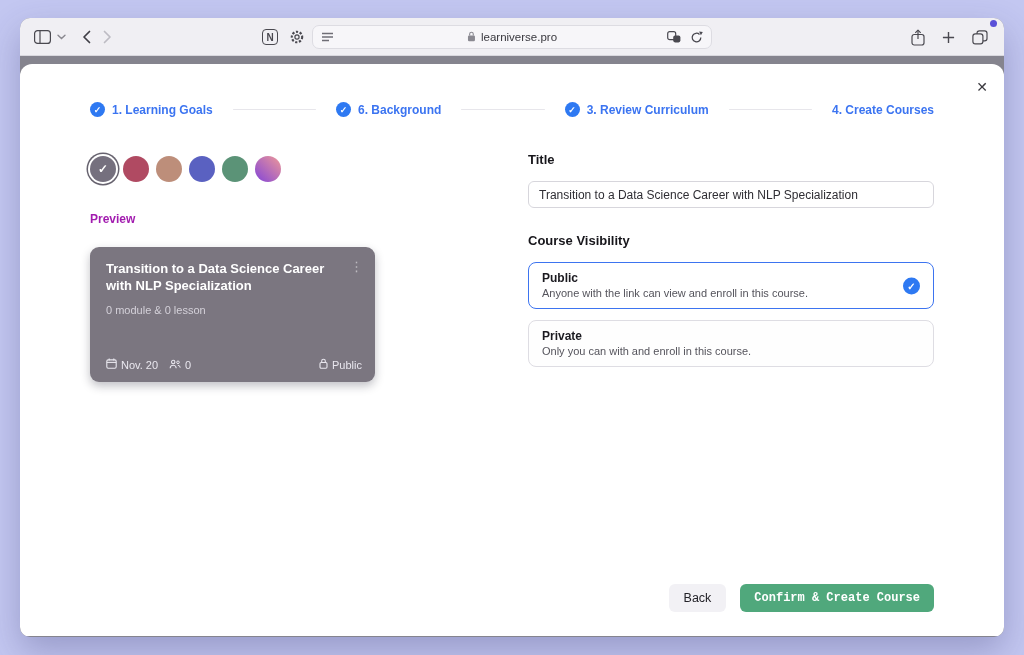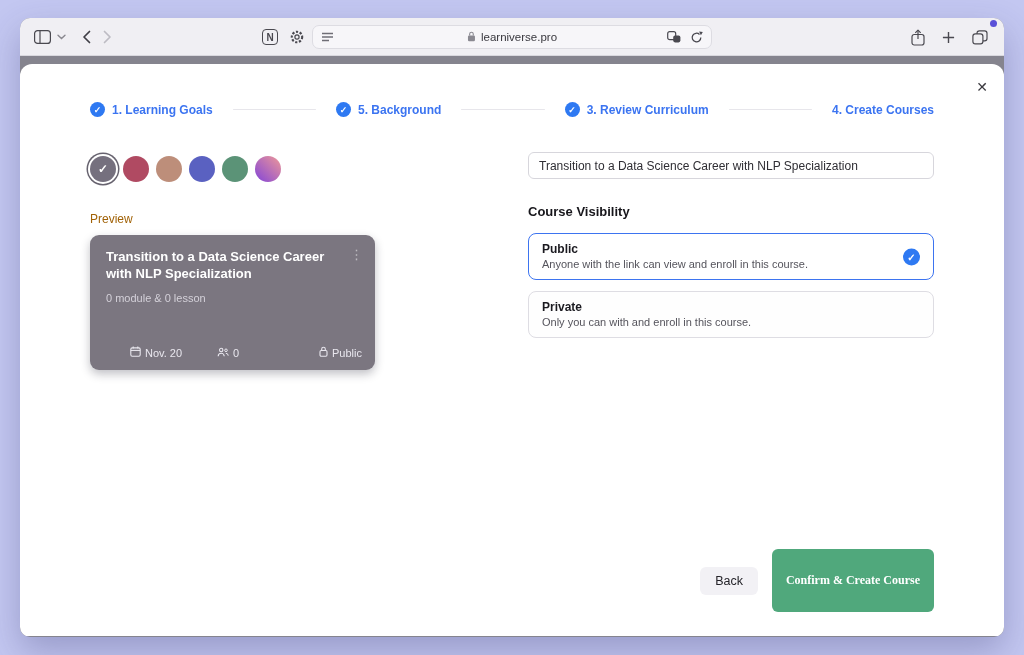--- a/index.html
+++ b/index.html
@@ -46,50 +46,50 @@
   .col-right { position:absolute; left:508px; top:88px; width:406px; }
   .section-heading { font-size:13px; font-weight:700; color:#17161b; margin-bottom:14px; }
 
   
   .swatches { display:flex; align-items:center; gap:7px; height:34px; }
   .swatch { width:26px; height:26px; border-radius:50%; display:flex; align-items:center; justify-content:center; flex:none; }
   .swatch.selected { box-shadow:0 0 0 2px #ffffff, 0 0 0 3.5px #67636f; }
   .swatch-check { color:#fff; font-size:12px; font-weight:700; line-height:1; }
 
   
-  .preview-label { margin:26px 0 9px; font-size:12px; font-weight:400; color:#a16207; }
+  .preview-label { margin:26px 0 21px; font-size:12px; font-weight:700; color:#a21caf; }
   .preview-card { width:285px; height:135px; border-radius:9px; position:relative;
                   padding:13px 16px; color:#fff; box-shadow:0 4px 10px rgba(30,30,45,.28); }
   .card-title { font-size:13px; font-weight:700; line-height:1.32; padding-right:14px; }
   .kebab { position:absolute; top:12px; right:12px; color:rgba(255,255,255,.5); font-size:13px; background:none; border:none; }
   .card-meta { font-size:11px; color:#d4d1d9; margin-top:10px; }
   .card-footer { position:absolute; left:16px; right:13px; bottom:11px; display:flex;
                  justify-content:space-between; align-items:center; font-size:11px; font-weight:500; color:#e9e7ee; }
   .foot-left { display:flex; gap:11px; }
-  .foot-item { display:flex; align-items:center; gap:4px;margin-left:24px; }
+  .foot-item { display:flex; align-items:center; gap:4px; }
 
   
   .title-input { width:100%; height:27px; border:1px solid #d7d6dc; border-radius:6px;
                  padding:0 10px; font-size:12px; color:#2f2e34; font-family:inherit; background:#fff; }
   .vis-heading { margin-top:25px; }
   .vis-option { position:relative; border:1px solid #dedde3; border-radius:8px;
                 padding:8px 13px 9px; margin-bottom:11px; background:#fefefe; }
   .vis-option.selected { border:1.5px solid #3d74f0; background:#fff; }
   .opt-name { font-size:12px; font-weight:700; color:#1b1a20; margin-bottom:2px; }
   .opt-desc { font-size:11px; color:#55545c; }
   .opt-check { position:absolute; right:13px; top:50%; transform:translateY(-50%);
                width:17px; height:17px; border-radius:50%; background:#2e79f2; color:#fff;
                font-size:10px; font-weight:700; display:flex; align-items:center; justify-content:center; }
 
   
   .actions { position:absolute; right:70px; bottom:24px; display:flex; align-items:center; gap:14px; }
   .btn-back { background:#f2f1f5; border:none; border-radius:6px; padding:7px 15px;
               font-size:12.5px; font-weight:500; color:#242329; font-family:inherit; }
-  .btn-confirm { background:#50a87c; border:none; border-radius:6px; padding:24px 14px;
-                 font-size:12px; font-weight:700; color:#fff; font-family:Liberation Serif, serif; }
+  .btn-confirm { background:#50a87c; border:none; border-radius:6px; padding:7px 14px;
+                 font-size:12px; font-weight:700; color:#fff; font-family:Liberation Mono, monospace; }
 </style>
 </head>
 <body>
 
 <div class="window">
 
   <div class="toolbar">
     <div class="tb-left">
       <span class="tb-sidebar-group">
         <button class="tb-btn">
@@ -191,21 +191,21 @@
       <button class="close">✕</button>
 
       <div class="stepper">
         <div class="step">
           <span class="check-circle">✓</span>
           <span class="step-label">1. Learning Goals</span>
         </div>
         <div class="connector"></div>
         <div class="step">
           <span class="check-circle">✓</span>
-          <span class="step-label">5. Background</span>
+          <span class="step-label">6. Background</span>
         </div>
         <div class="connector"></div>
         <div class="step">
           <span class="check-circle">✓</span>
           <span class="step-label">3. Review Curriculum</span>
         </div>
         <div class="connector"></div>
         <div class="step">
           <span class="step-label">4. Create Courses</span>
         </div>
@@ -262,20 +262,21 @@
                     <path d="M2.7,4.5 V3 a1.8,1.8 0 0 1 3.6,0 V4.5" fill="none" stroke="currentColor" stroke-width="1.1"></path>
                   </svg>
               </span>
               <span>Public</span>
             </span>
           </div>
         </div>
       </div>
 
       <div class="col-right">
+        <div class="section-heading">Title</div>
         <input class="title-input" type="text" value="Transition to a Data Science Career with NLP Specialization" style="">
 
         <div class="section-heading vis-heading">Course Visibility</div>
 
         <div class="vis-option selected">
           <div class="opt-name">Public</div>
           <div class="opt-desc">Anyone with the link can view and enroll in this course.</div>
           <span class="opt-check">✓</span>
         </div>
 

